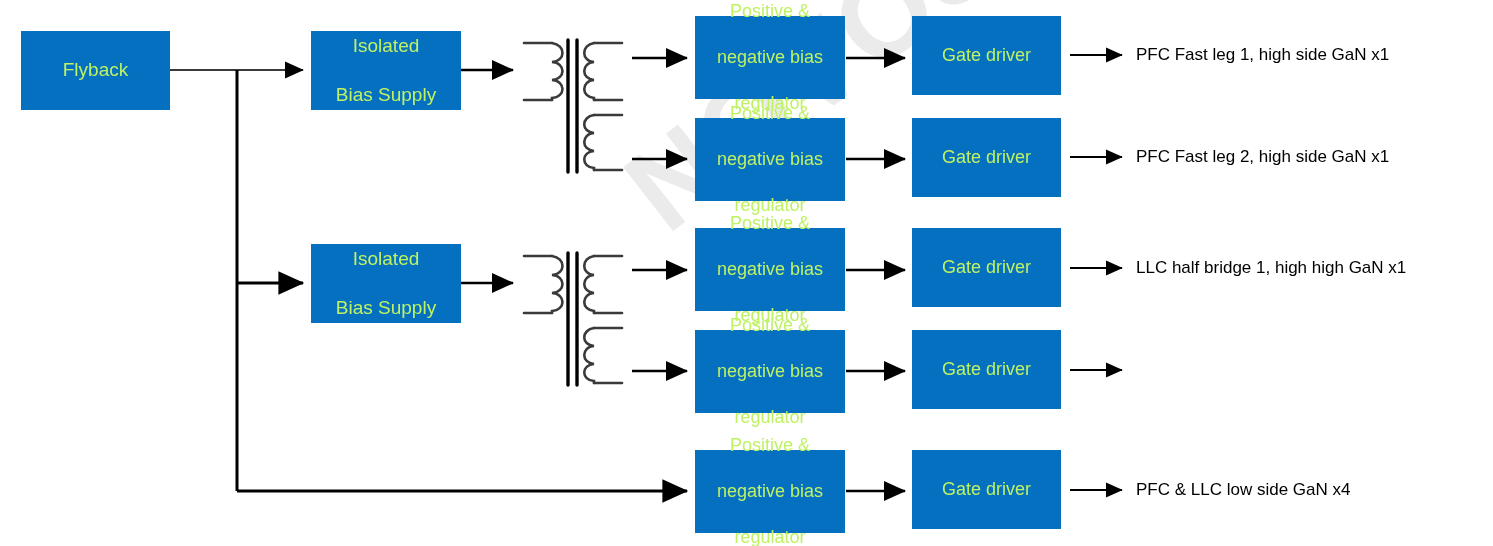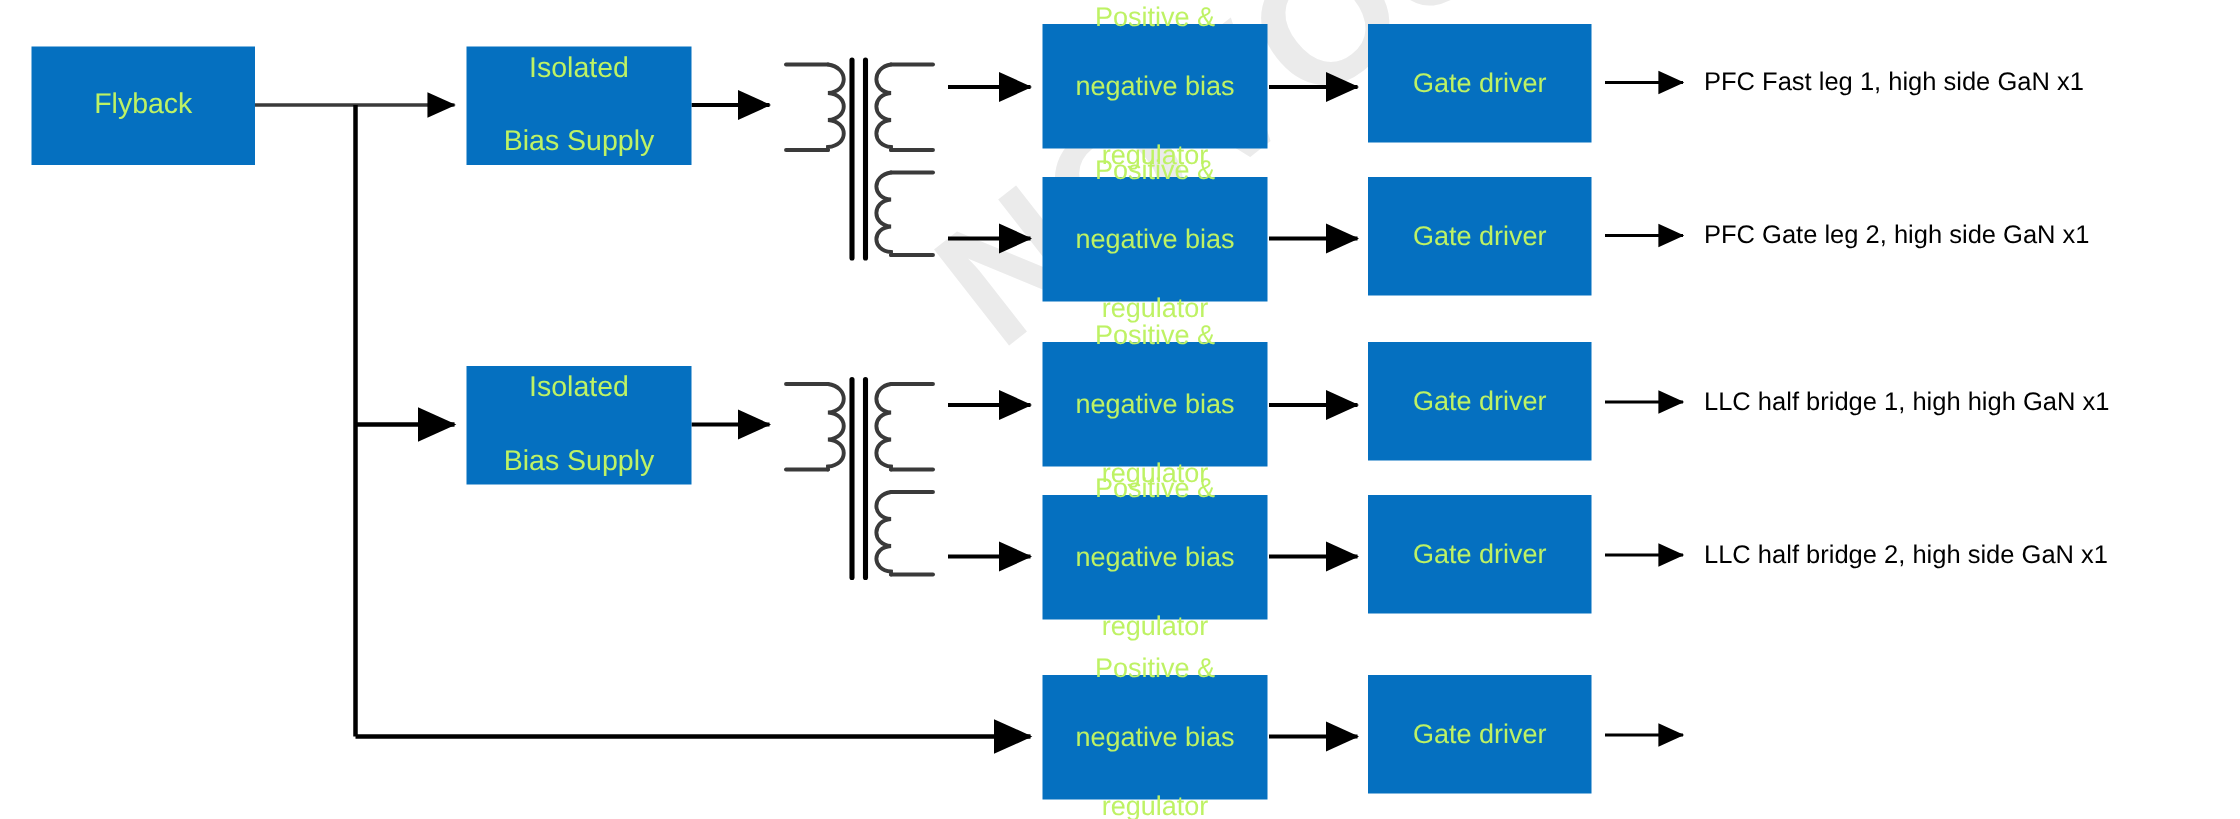--- a/index.html
+++ b/index.html
@@ -206,17 +206,17 @@
     <span>Gate driver</span>
   </div>
   <div class="blk" style="left:912px; top:330px; width:149px; height:79px; font-size:18px;">
     <span>Gate driver</span>
   </div>
   <div class="blk" style="left:912px; top:450px; width:149px; height:79px; font-size:18px;">
     <span>Gate driver</span>
   </div>
 
   <div class="lbl" style="left:1136px; top:46px;">PFC Fast leg 1, high side GaN x1</div>
-  <div class="lbl" style="left:1136px; top:148px;">PFC Gate leg 2, high side GaN x1</div>
+  <div class="lbl" style="left:1136px; top:148px;">PFC Fast leg 2, high side GaN x1</div>
   <div class="lbl" style="left:1136px; top:259px;">LLC half bridge 1, high high GaN x1</div>
-  <div class="lbl" style="left:1136px; top:361px;">LLC half bridge 2, high side GaN x1</div>
+  <div class="lbl" style="left:1136px; top:481px;">PFC &amp; LLC low side GaN x4</div>
 
 </div>
 
 </body></html>

